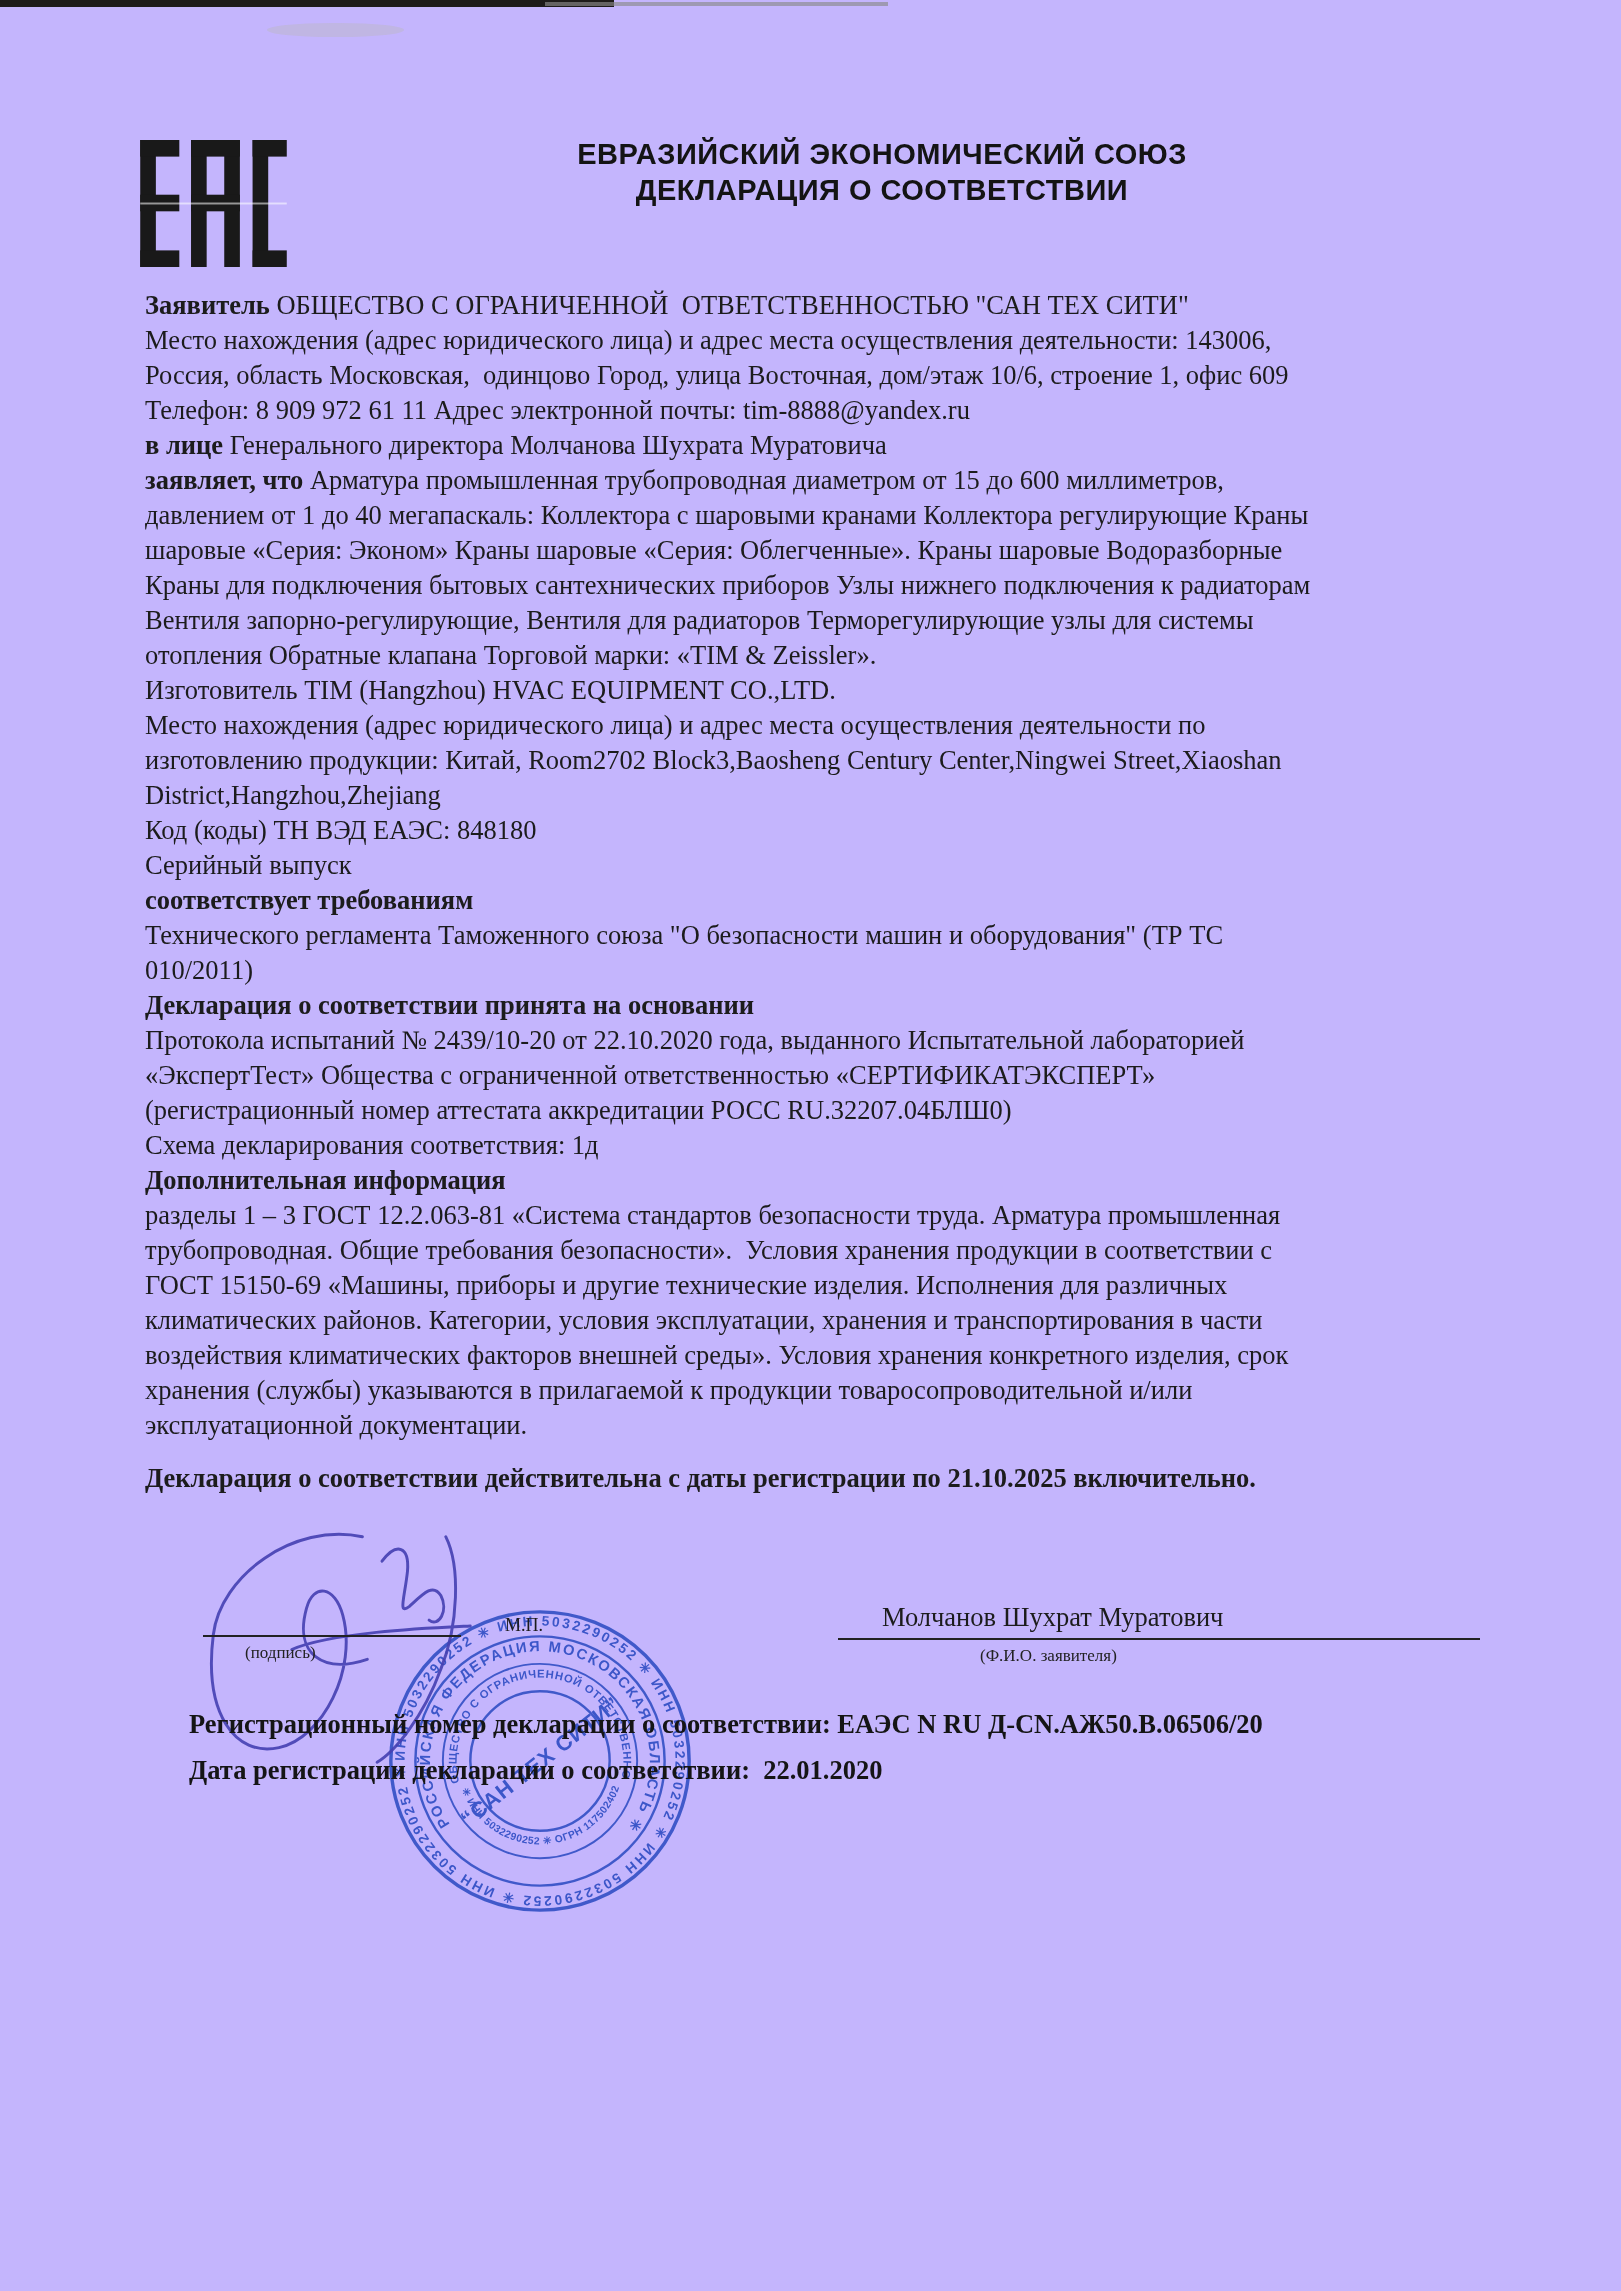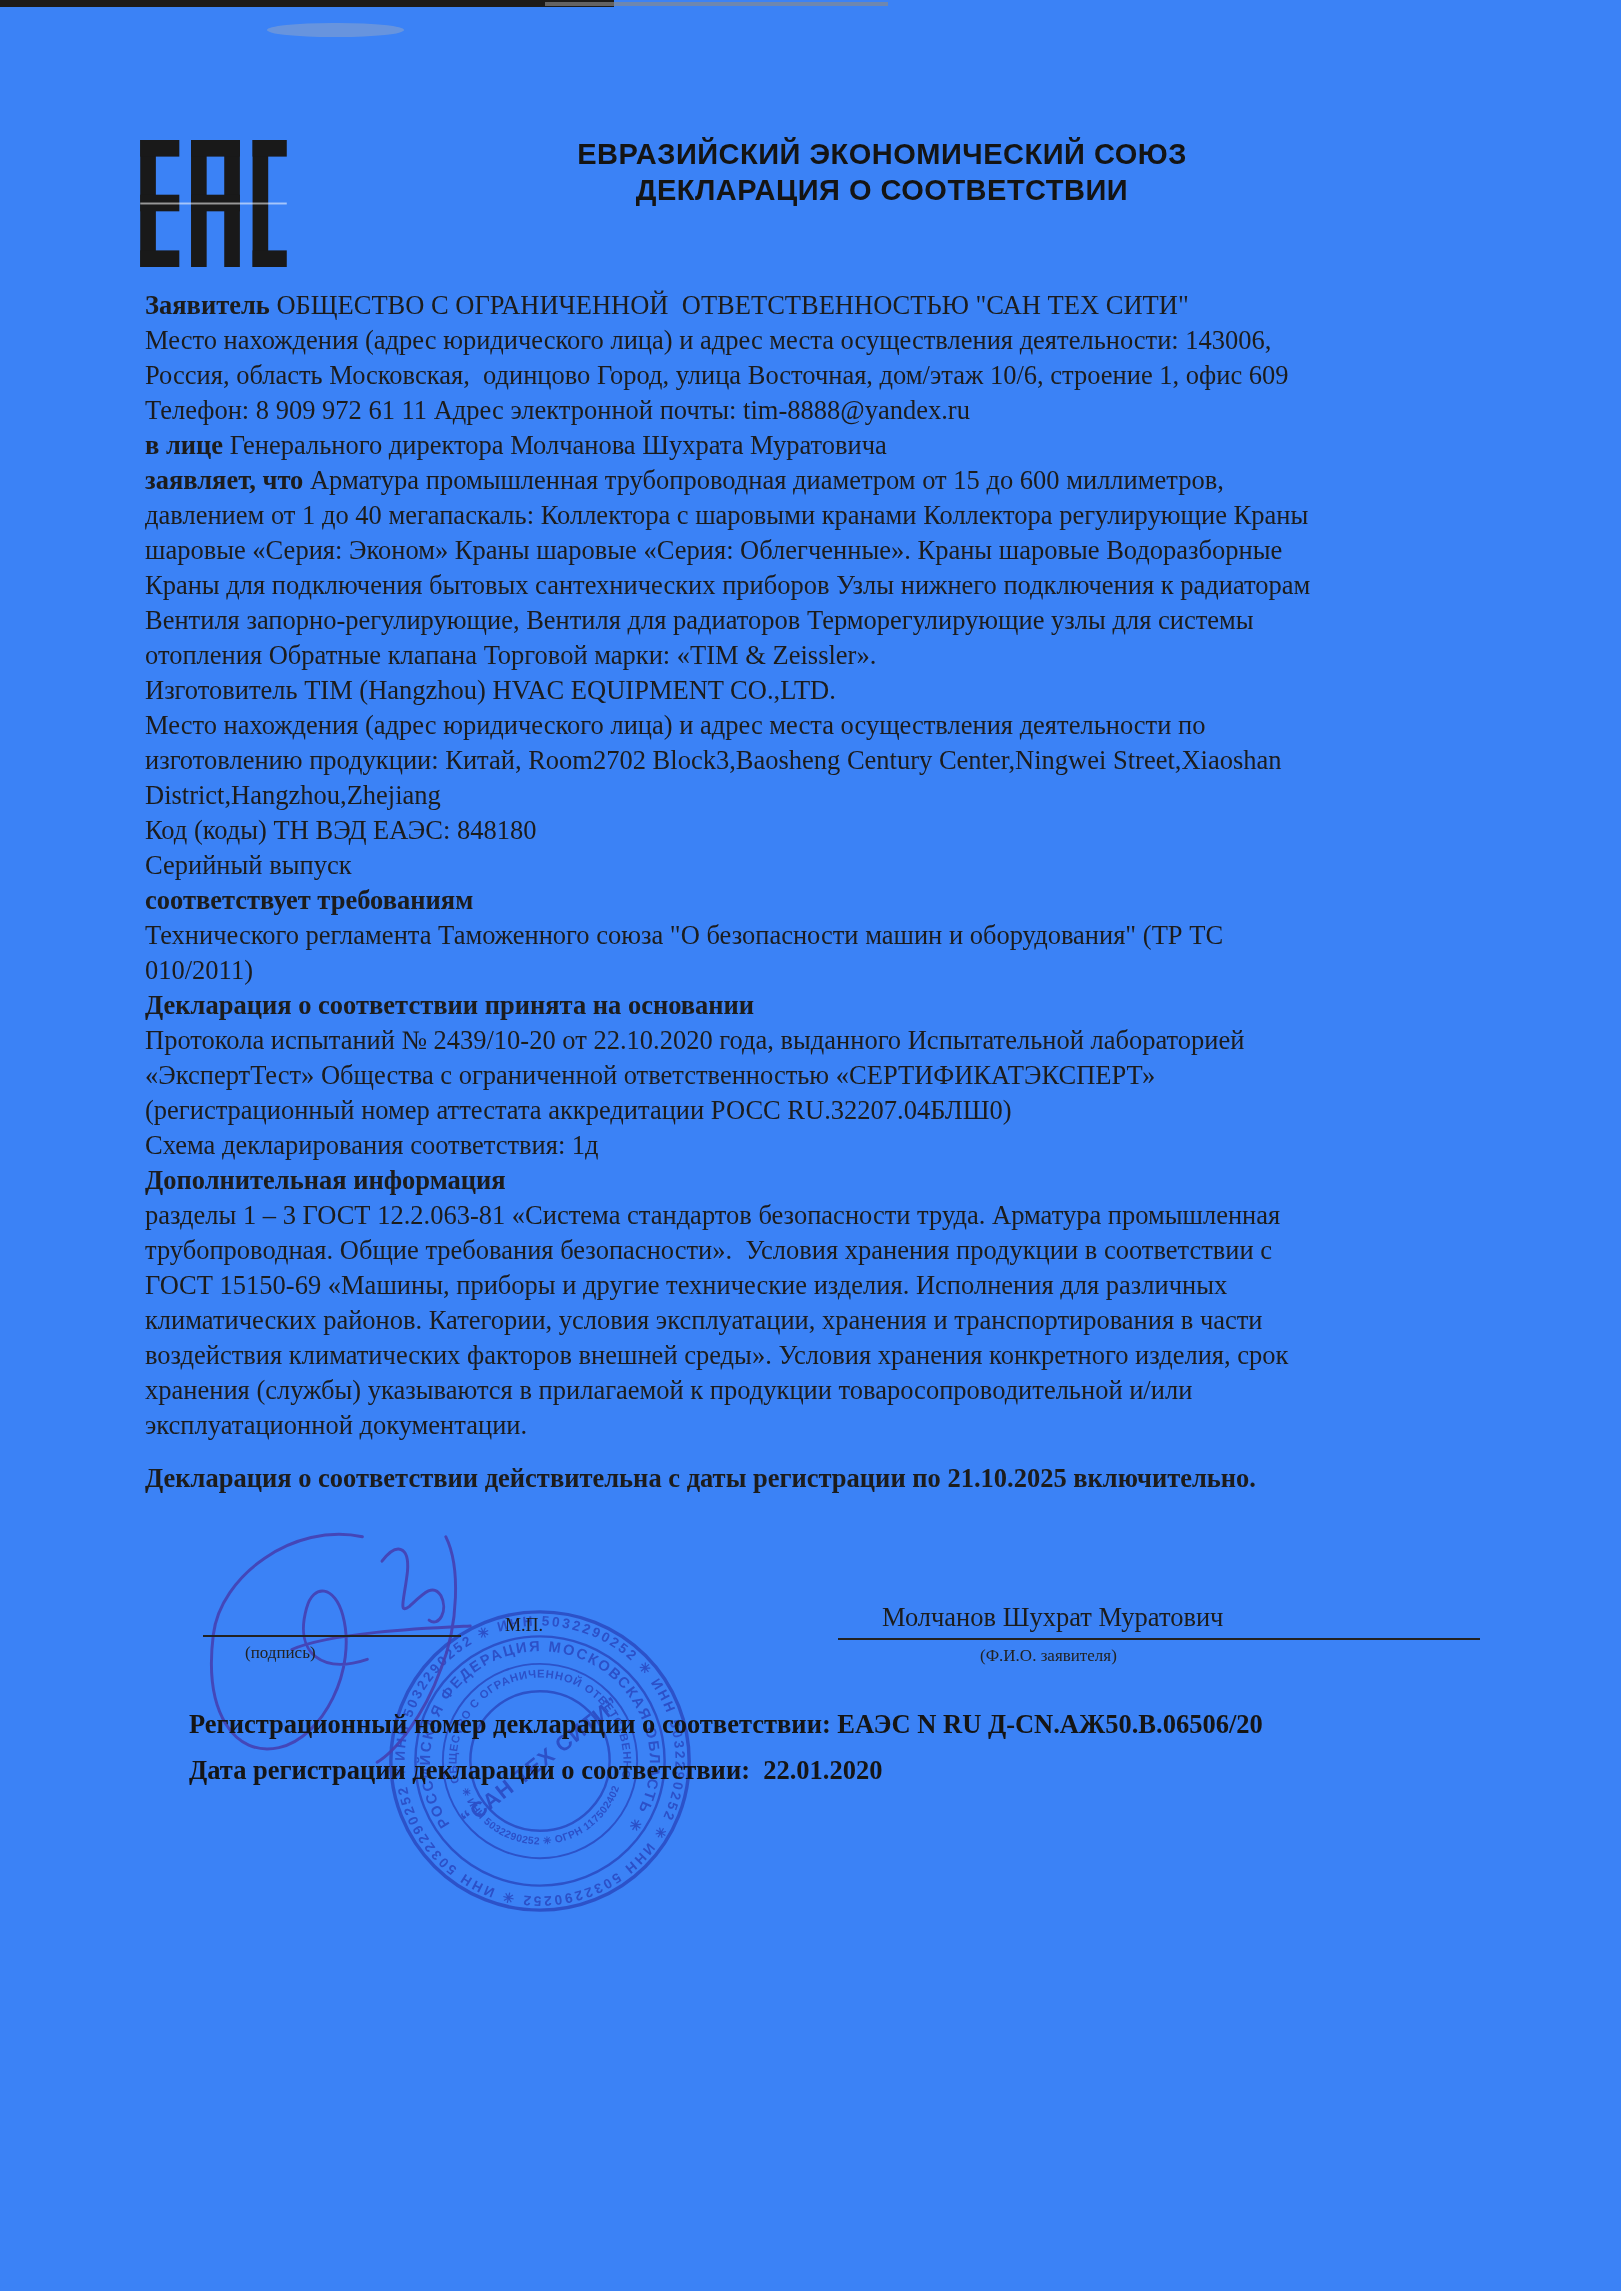--- a/index.html
+++ b/index.html
@@ -1,19 +1,19 @@
 <!DOCTYPE html>
 <html><head>
 <meta charset="utf-8">
 <style>
   html,body{margin:0;padding:0;background:#e8e8e8;}
   .page{
     position:relative;
     width:1621px;height:2292px;
-    background:#3b82f6;
+    background:#c4b5fd;
     overflow:hidden;
     font-family:"Liberation Serif", serif;
     color:#1c1c1c;
   }
   .abs{position:absolute;}
   
   .bar-dark{left:0;top:0;width:614px;height:6.9px;background:#1d1b1a;}
   .bar-gray{left:545px;top:2px;width:343px;height:3.9px;background:#8a8a8a;opacity:.65;}
   .smudge{left:267px;top:22.5px;width:137px;height:14.7px;background:#b9b6b2;opacity:.35;border-radius:50%;}
   

